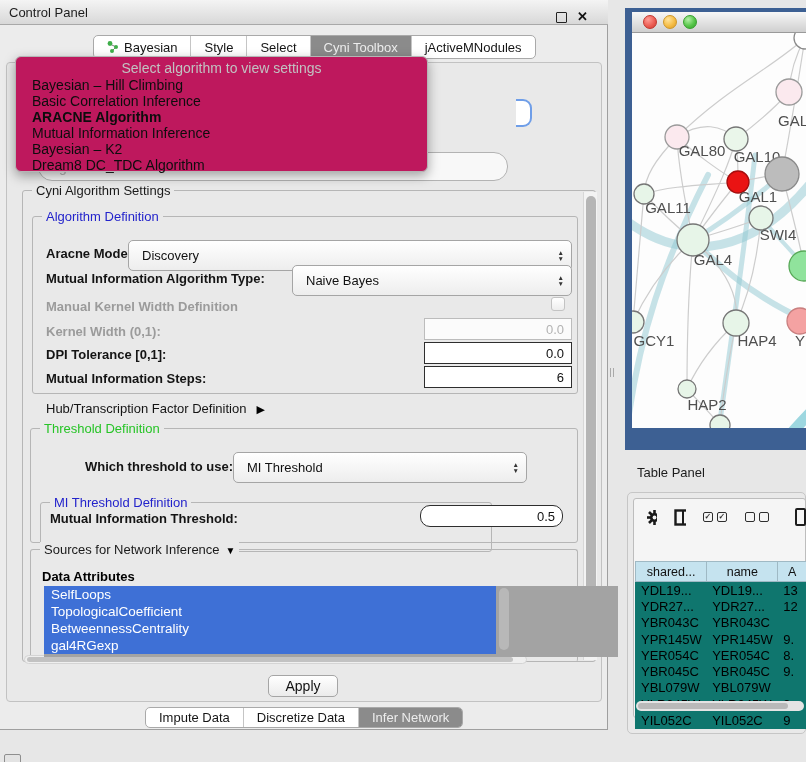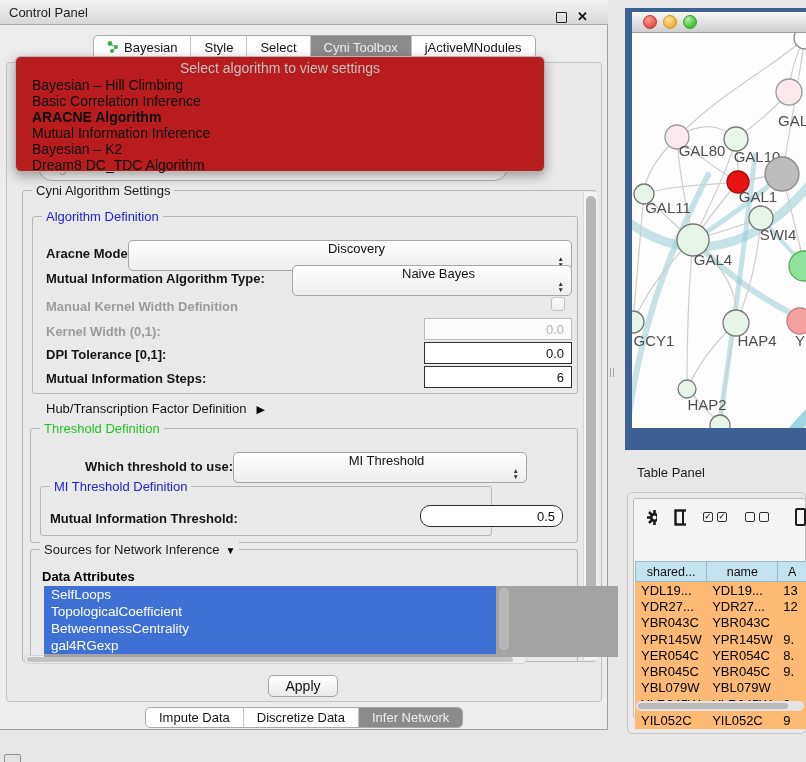--- a/index.html
+++ b/index.html
@@ -32,41 +32,41 @@
 
   
   .bg-combo { left:38px; top:152px; width:470px; height:29px; border-radius:14px;
               border:1px solid #b3b3b3; background:#f8f8f8; z-index:3;
               display:flex; align-items:center; padding-left:20px;
               font-size:14px; color:#b8b8b8; }
   .focus-sliver { left:516px; top:99px; width:16px; height:28px; background:#fff;
                   border:2px solid #6f9ee8; border-left:none; border-radius:0 9px 9px 0; z-index:2; }
 
   
-  .algo-overlay { left:15px; top:56px; width:530px; height:116px; background:#b91c1c;
+  .algo-overlay { left:15px; top:56px; width:413px; height:116px; background:#be185d;
                   border:1px solid #b5b5b5; border-radius:6px; z-index:50;
                   box-shadow:0 4px 12px rgba(0,0,0,0.35); padding-top:3px; }
   .algo-ph { text-align:center; font-size:14px; color:#c2c2c2; height:17px; line-height:17px; }
   .algo-item { font-size:14px; color:#0d0d0d; height:16px; line-height:16px; padding-left:16px; white-space:nowrap; }
   .algo-item.sel { font-weight:bold; }
 
   
   .group { position:absolute; border:1px solid #b6b6b6; border-radius:3px; }
   .gtitle { position:absolute; top:-8px; left:9px; background:#e9e9e9; padding:0 4px;
             font-size:13px; color:#1a1a1a; white-space:nowrap; }
   .gtitle.blue { color:#2323cb; }
   .gtitle.green { color:#27c427; }
 
   .lbl { position:absolute; font-size:13px; font-weight:bold; color:#141414; white-space:nowrap; }
   .lbl.gray { color:#9b9b9b; }
   .plain { position:absolute; font-size:13px; color:#141414; white-space:nowrap; }
 
   .combo { position:absolute; background:linear-gradient(#ffffff,#ededed); border:1px solid #a5a5a5;
            border-radius:5px; display:flex; align-items:center; font-size:13px; color:#111;
-           padding-left:13px; height:31px;flex-direction:column; }
+           padding-left:13px; height:31px; }
   .combo .arrows { margin-left:auto; margin-right:7px; display:flex; flex-direction:column;
                    align-items:center; font-size:6.5px; line-height:5.5px; color:#333; }
   .combo .arrows::before { content:"▲"; }
   .combo .arrows::after { content:"▼"; }
 
   .field { position:absolute; background:#fff; border:1px solid #2e2e2e; height:22px;
            display:flex; align-items:center; justify-content:flex-end; padding-right:7px;
            font-size:13px; color:#111; }
   .field.gray { border:1px solid #bcbcbc; background:#fbfbfb; color:#b3b3b3; }
   .checkbox { position:absolute; width:14px; height:14px; border:1px solid #c3c3c3; border-radius:3px;
@@ -121,21 +121,21 @@
   .tp-toolbar { left:637px; top:503px; width:169px; height:28px; display:flex; align-items:center; }
   .chkpair { display:flex; }
   .chk { width:10px; height:10px; border:1.5px solid #2e2e2e; border-radius:2px; margin-right:4px;
          font-size:8px; line-height:8px; font-weight:bold; color:#2e2e2e; text-align:center; }
   .pageicon { width:15px; height:18px; border:2px solid #1d1d1d; border-radius:2px; background:#f5f5f5; }
 
   .tp-table { left:635px; top:537px; width:171px; }
   .tp-headrow { display:flex; height:21px;margin-top:24px; }
   .tp-h { background:#c5e3ef; border:1px solid #9fb9c4; border-right:none; font-size:12.5px; color:#111;
           display:flex; align-items:center; justify-content:center; overflow:hidden; }
-  .tp-row { display:flex; height:16.3px; background:#fdba74; }
+  .tp-row { display:flex; height:16.3px; background:#0f766e; }
   .tp-c { font-size:13px; color:#000; padding-left:6px; display:flex; align-items:center;
           overflow:hidden; white-space:nowrap; }
   .c1 { width:75px; } .c2 { width:75px; } .c3 { width:30px; }
   .tp-hscroll { left:636px; top:701px; width:168px; height:10px; background:#e4e4e4; border-radius:5px; }
   .tp-hscroll .thumb { position:absolute; left:2px; top:2px; width:150px; height:6px; background:#b9b9b9; border-radius:3px; }
 
   .corner-icon { left:4px; top:754px; width:17px; height:14px; border:1px solid #8e8e8e;
                  background:#e3e3e3; border-radius:2px; }
 </style>
 </head>
@@ -232,21 +232,21 @@
 <span class="plain hub-row" style="left:46px; top:401px;">Hub/Transcription Factor Definition</span>
 
 <div class="group" style="left:30px; top:428px; width:548px; height:115px;">
   <span class="gtitle green">Threshold Definition</span>
 </div>
 <span class="lbl" style="left:85px; top:459px;">Which threshold to use:</span>
 <div class="combo" style="left:233px; top:452px; width:294px;">
   <span>MI Threshold</span>
   <span class="arrows"></span>
 </div>
-<div class="group" style="left:40px; top:486px; width:452px; height:50px;">
+<div class="group" style="left:40px; top:502px; width:452px; height:50px;">
   <span class="gtitle blue">MI Threshold Definition</span>
 </div>
 <span class="lbl" style="left:50px; top:511px;">Mutual Information Threshold:</span>
 <div class="field" style="left:420px; top:505px; width:143px;border-radius:10px;">
   <span>0.5</span>
 </div>
 
 <div class="group" style="left:30px; top:549px; width:548px; height:113px; border-bottom:none;">
   <span class="gtitle src-title">Sources for Network Inference</span>
 </div>

